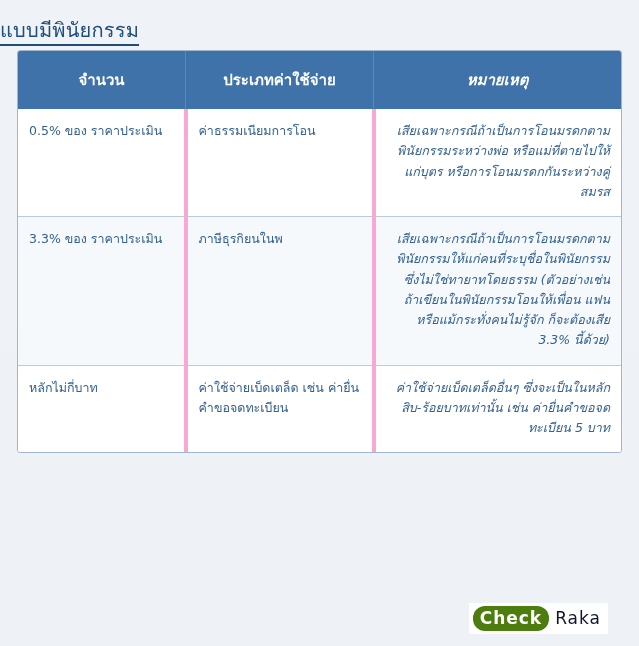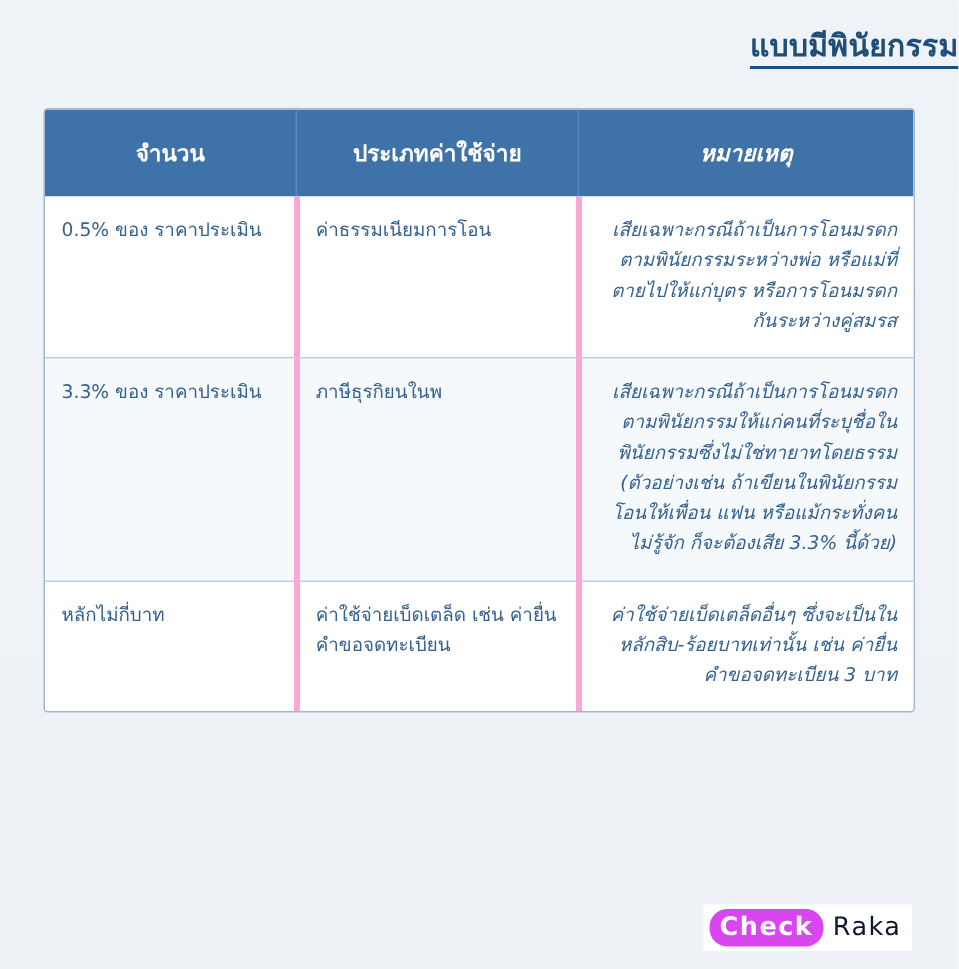--- a/index.html
+++ b/index.html
@@ -16,34 +16,34 @@
   }
   .page {
     position: relative;
     width: 639px;
     height: 646px;
     box-sizing: border-box;
     padding: 0;
     background: linear-gradient(#eff3f8, #eef2f7);
   }
   .title {
-    text-align: right;
+    text-align: left;
     font-size: 20px;
-    font-weight: bold;
+    font-weight: normal;
     color: #1f4e79;
     padding-top: 14px;
-    padding-bottom: 26px;
+    padding-bottom: 4px;
     letter-spacing: 0.2px;
   }
   .title span {
     border-bottom: 2px solid #1f4e79;
     padding-bottom: 2px;
   }
   .table-wrap {
-    margin: 0 29px;
+    margin: 0 17px;
     border: 1px solid #9fb6cd;
     border-radius: 3px;
     overflow: hidden;
     background: #ffffff;
   }
   table {
     border-collapse: collapse;
     width: 100%;
     table-layout: fixed;
   }
@@ -88,21 +88,21 @@
   .logo {
     position: absolute;
     right: 31px;
     bottom: 12px;
     display: flex;
     align-items: center;
     background: #ffffff;
     padding: 3px 4px;
   }
   .logo .check {
-    background: #d946ef;
+    background: #4d7c0f;
     color: #ffffff;
     font-size: 17px;
     font-weight: bold;
     letter-spacing: 1px;
     padding: 2px 7px 3px 7px;
     border-radius: 12px;
   }
   .logo .raka {
     color: #0f172a;
     font-size: 17px;
@@ -136,21 +136,21 @@
           <td class="col-note">เสียเฉพาะกรณีถ้าเป็นการโอนมรดกตามพินัยกรรมระหว่างพ่อ หรือแม่ที่ตายไปให้แก่บุตร หรือการโอนมรดกกันระหว่างคู่สมรส</td>
         </tr>
         <tr>
           <td class="col-amount">3.3% ของ ราคาประเมิน</td>
           <td class="col-type">ภาษีธุรกิยนในพ</td>
           <td class="col-note">เสียเฉพาะกรณีถ้าเป็นการโอนมรดกตามพินัยกรรมให้แก่คนที่ระบุชื่อในพินัยกรรมซึ่งไม่ใช่ทายาทโดยธรรม (ตัวอย่างเช่น ถ้าเขียนในพินัยกรรมโอนให้เพื่อน แฟน หรือแม้กระทั่งคนไม่รู้จัก ก็จะต้องเสีย 3.3% นี้ด้วย)</td>
         </tr>
         <tr>
           <td class="col-amount">หลักไม่กี่บาท</td>
           <td class="col-type">ค่าใช้จ่ายเบ็ดเตล็ด เช่น ค่ายื่นคำขอจดทะเบียน</td>
-          <td class="col-note">ค่าใช้จ่ายเบ็ดเตล็ดอื่นๆ ซึ่งจะเป็นในหลักสิบ-ร้อยบาทเท่านั้น เช่น ค่ายื่นคำขอจดทะเบียน 3 บาท</td>
+          <td class="col-note">ค่าใช้จ่ายเบ็ดเตล็ดอื่นๆ ซึ่งจะเป็นในหลักสิบ-ร้อยบาทเท่านั้น เช่น ค่ายื่นคำขอจดทะเบียน 5 บาท</td>
         </tr>
       </tbody>
     </table>
   </div>
 
   <div class="logo">
     <div class="check">Check</div>
     <div class="raka">Raka</div>
   </div>
 

